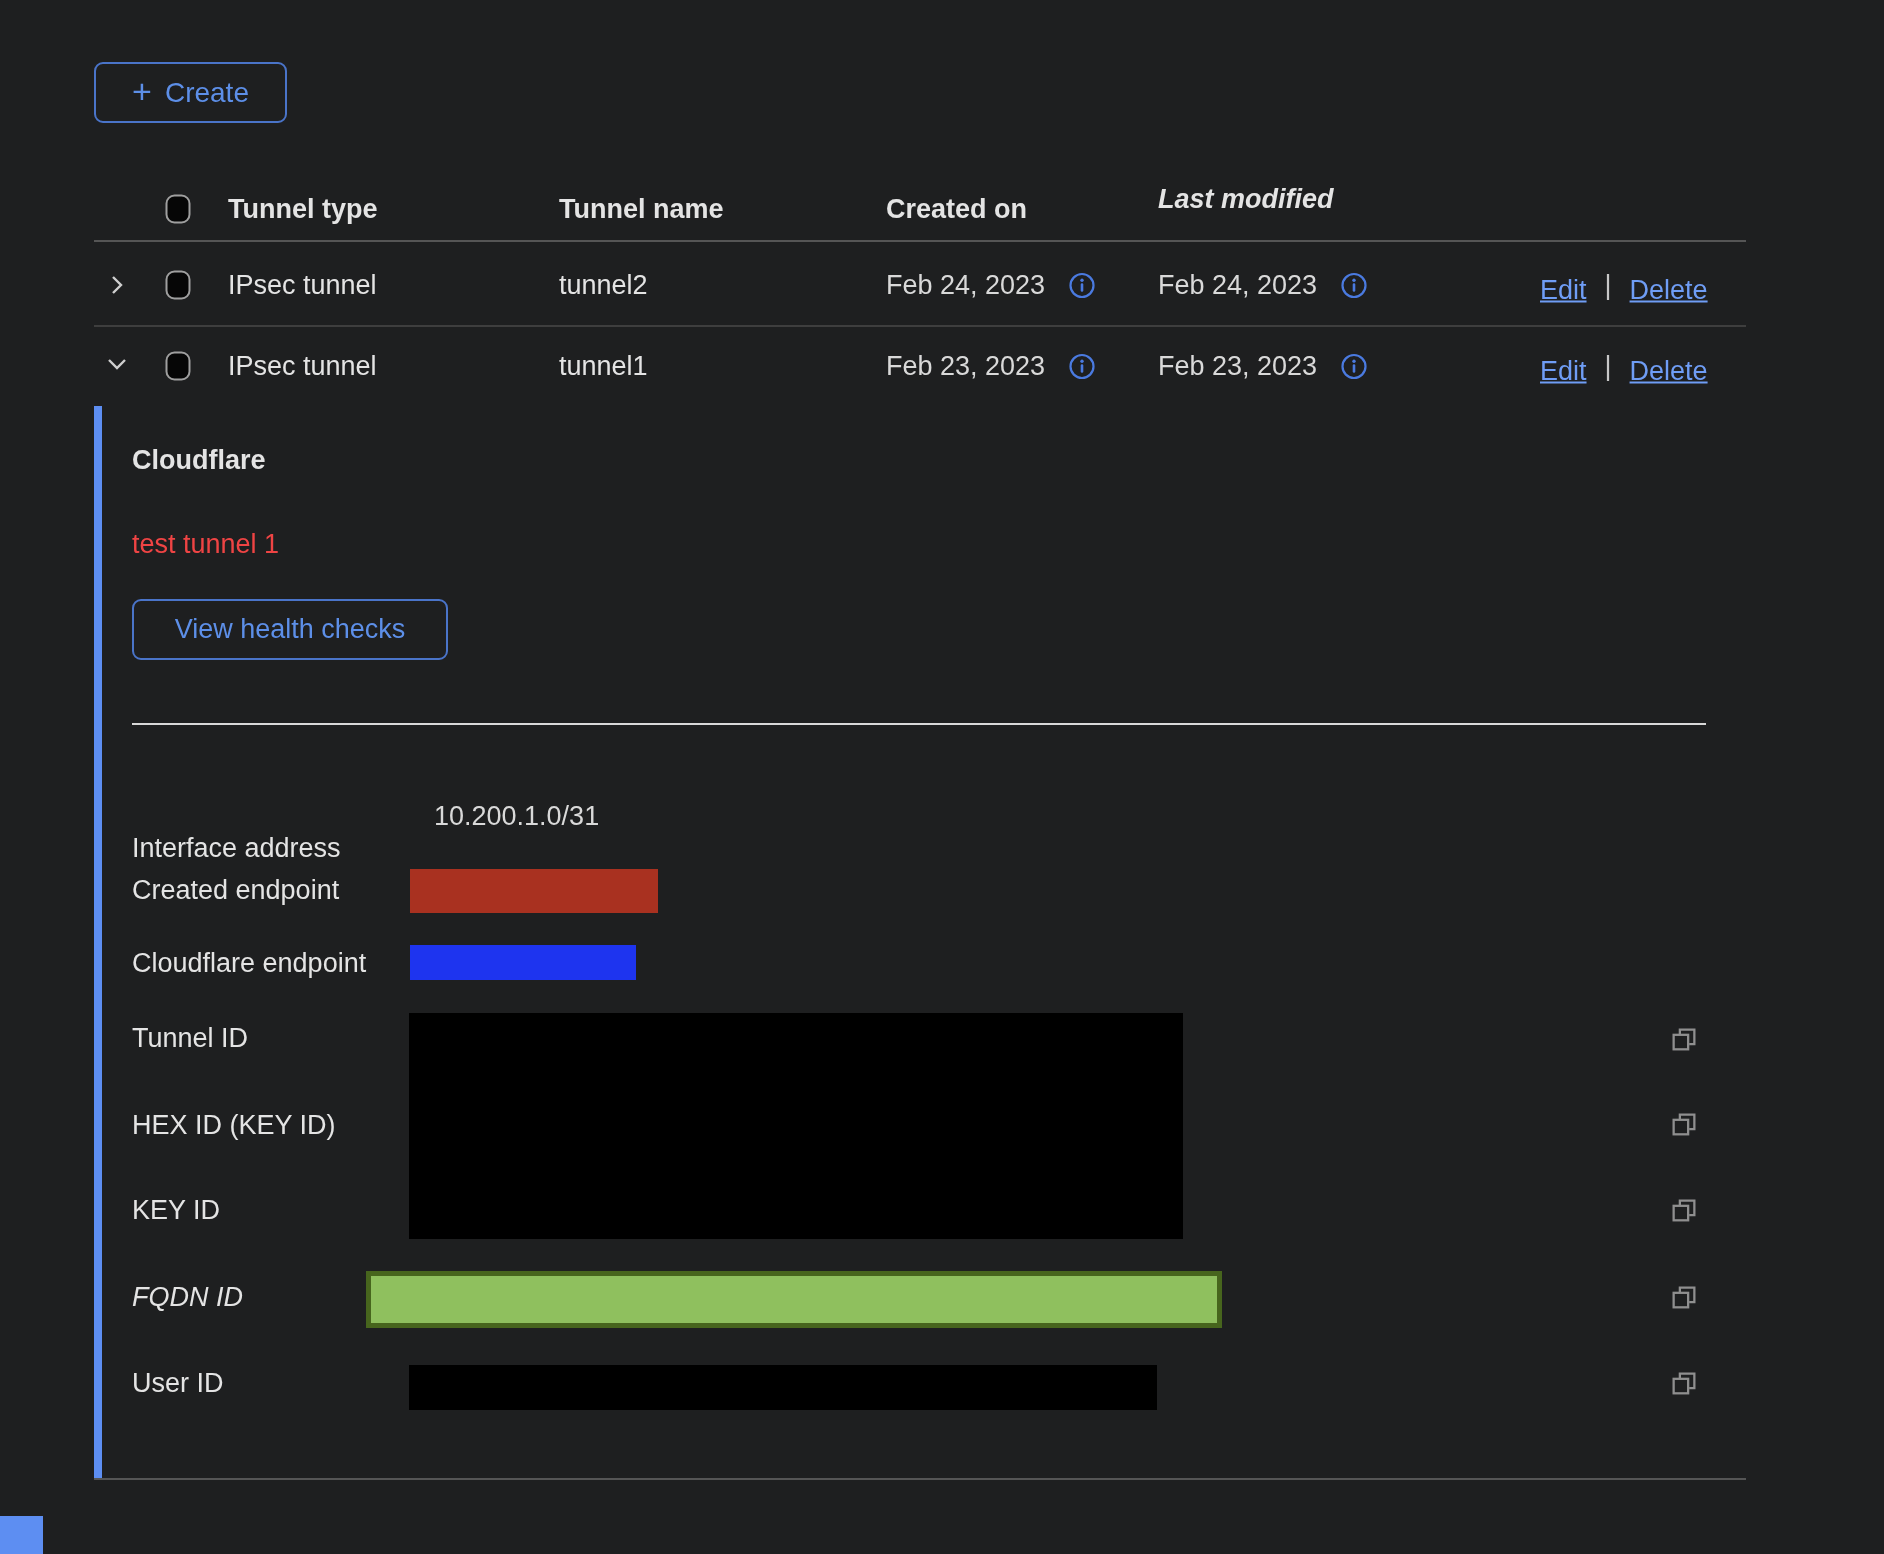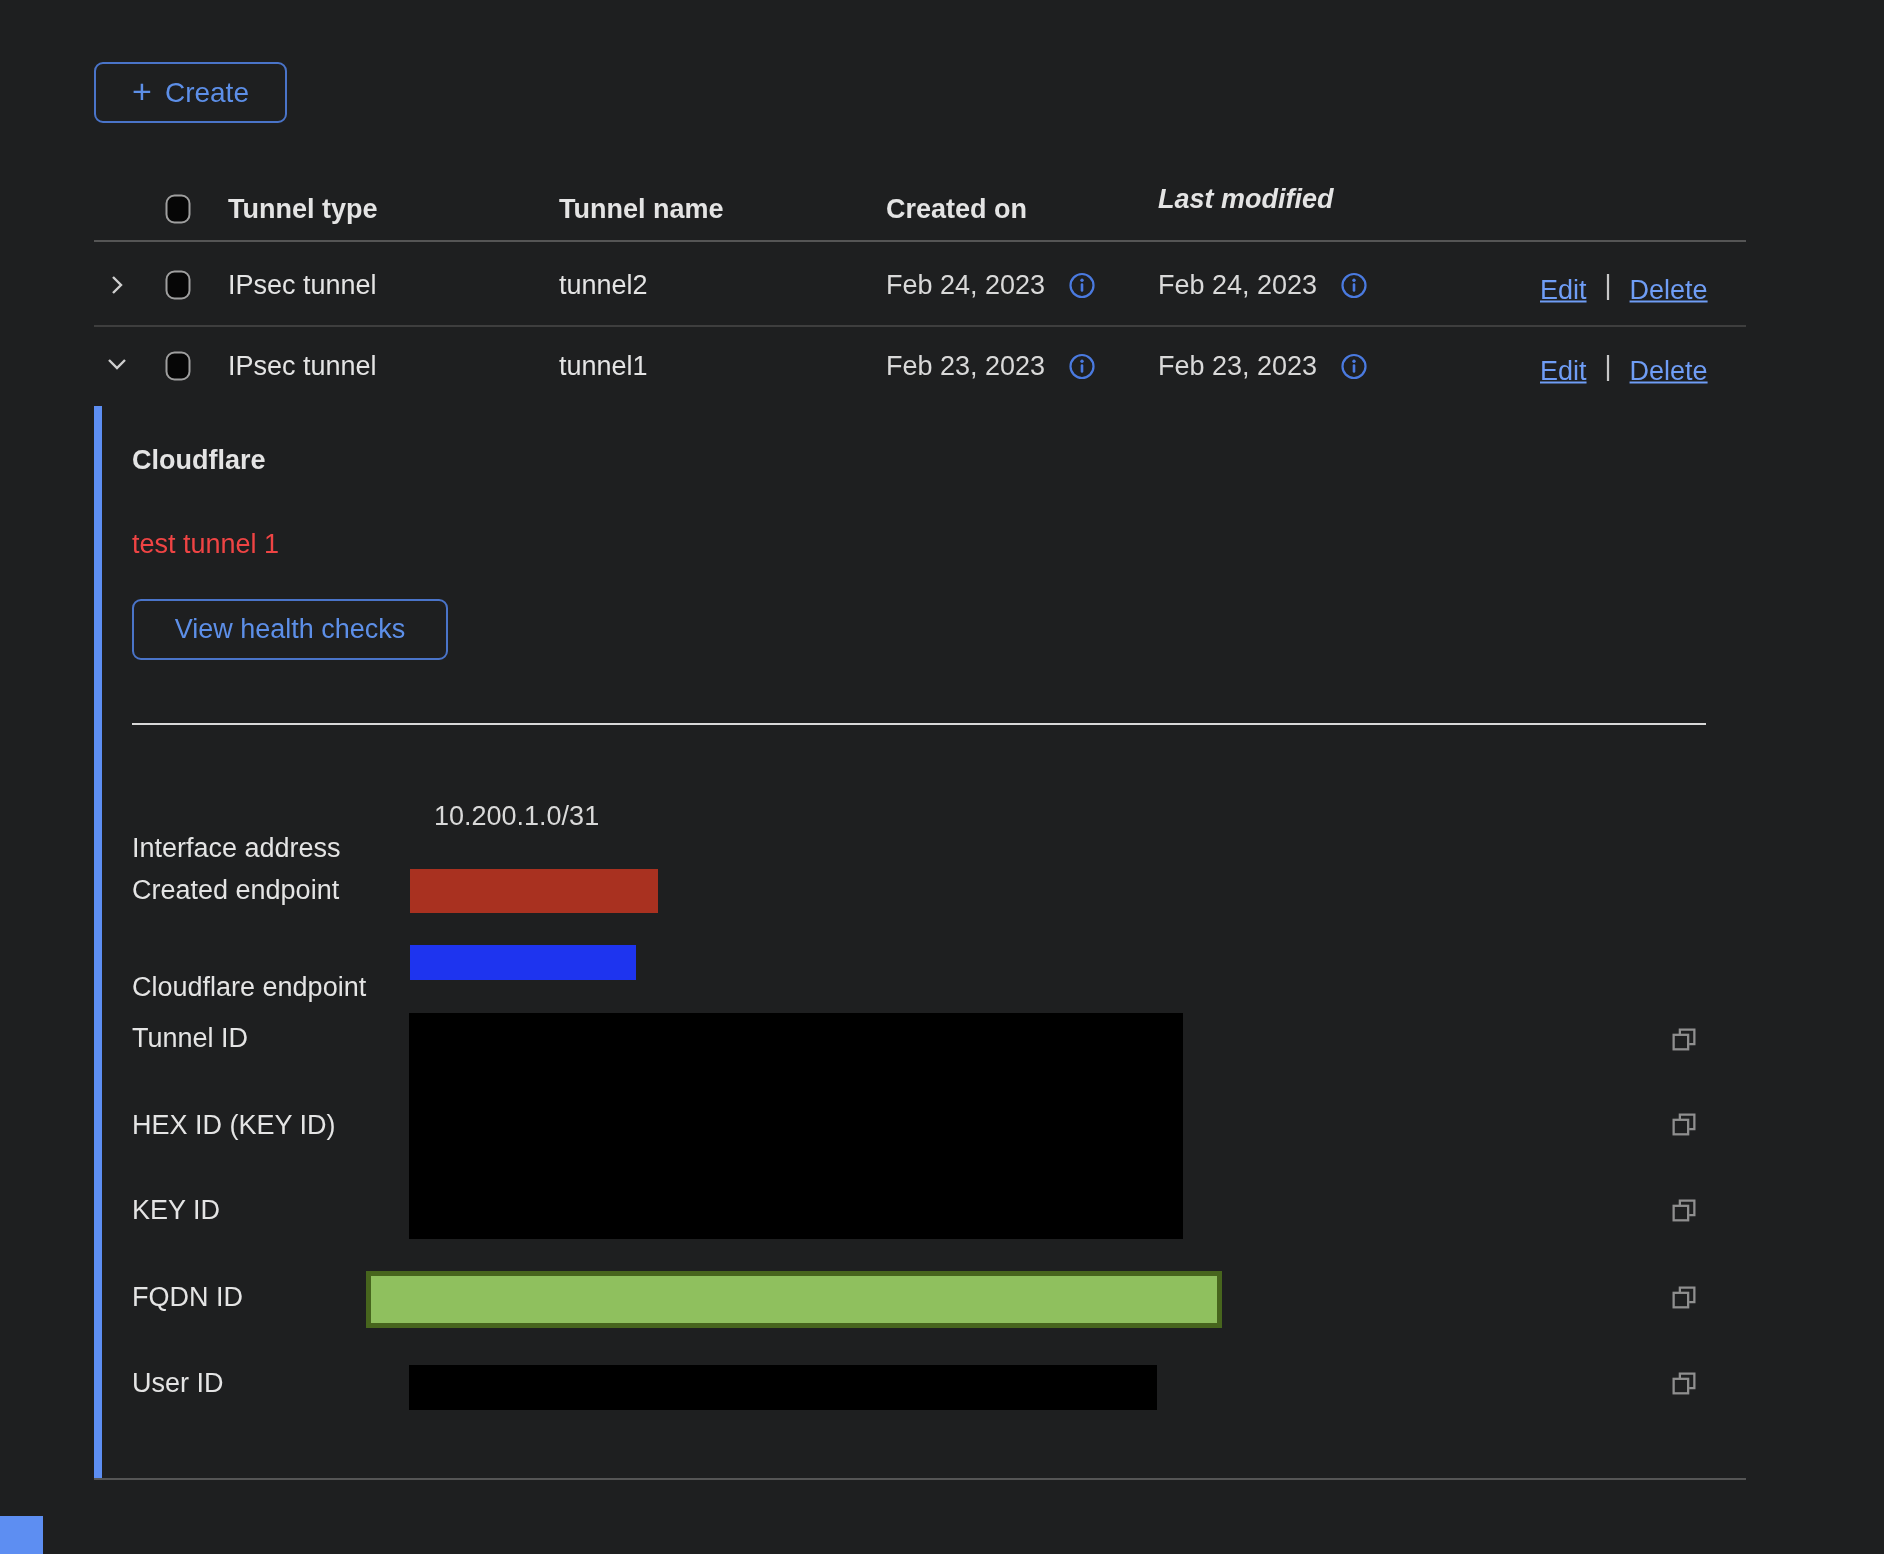--- a/index.html
+++ b/index.html
@@ -140,29 +140,29 @@
     </button>
 
     <div class="hline bright" style="left:132px; top:723px; width:1574px;"></div>
 
     <div class="abs vmid" style="left:132px; top:816px;margin-top:32px;">Interface address</div>
     <div class="abs vmid dim" style="left:434px; top:816px;">10.200.1.0/31</div>
 
     <div class="abs vmid" style="left:132px; top:890px;">Created endpoint</div>
     <div class="redact r-red" style="left:410px; top:869px; width:248px; height:44px;"></div>
 
-    <div class="abs vmid" style="left:132px; top:963px;margin-top:24px;">Cloudflare endpoint</div>
+    <div class="abs vmid" style="left:132px; top:963px;">Cloudflare endpoint</div>
     <div class="redact r-blue" style="left:410px; top:945px; width:226px; height:35px;"></div>
 
     <div class="abs vmid" style="left:132px; top:1038px;">Tunnel ID</div>
     <div class="abs vmid" style="left:132px; top:1125px;">HEX ID (KEY ID)</div>
     <div class="abs vmid" style="left:132px; top:1210px;">KEY ID</div>
     <div class="redact r-black" style="left:409px; top:1013px; width:774px; height:226px;"></div>
 
-    <div class="abs vmid" style="left:132px; top:1297px;">FQDN ID</div>
+    <div class="abs vmid" style="left:132px; top:1297px;font-style:italic;">FQDN ID</div>
     <div class="redact r-green" style="left:366px; top:1271px; width:856px; height:57px;"></div>
 
     <div class="abs vmid" style="left:132px; top:1383px;">User ID</div>
     <div class="redact r-black" style="left:409px; top:1365px; width:748px; height:45px;"></div>
 
     <span class="icon-btn" style="left:1684px; top:1040px;"><svg width="29" height="29" viewBox="0 0 28 28">
           <use href="#copy-glyph"></use>
         </svg></span>
     <span class="icon-btn" style="left:1684px; top:1125px;"><svg width="29" height="29" viewBox="0 0 28 28">
           <use href="#copy-glyph"></use>

